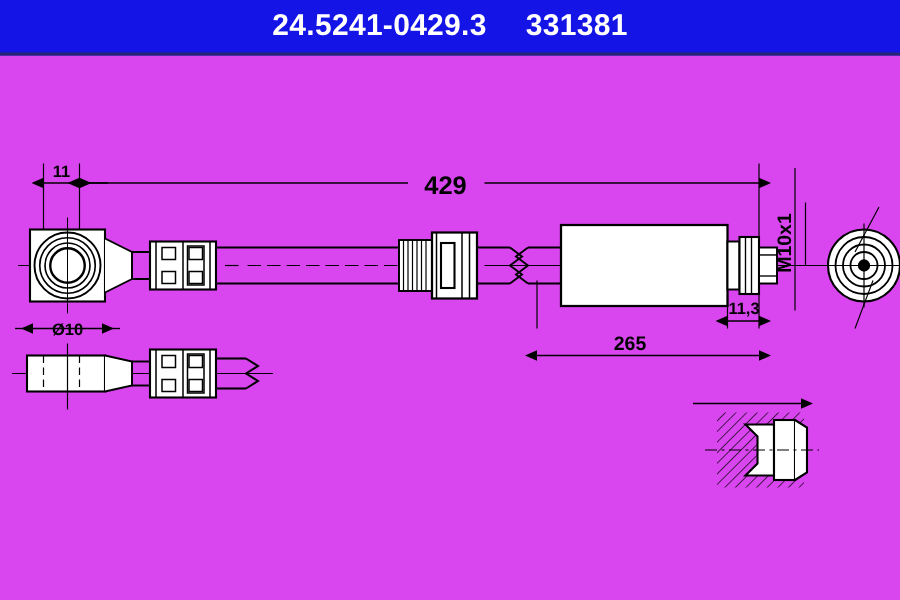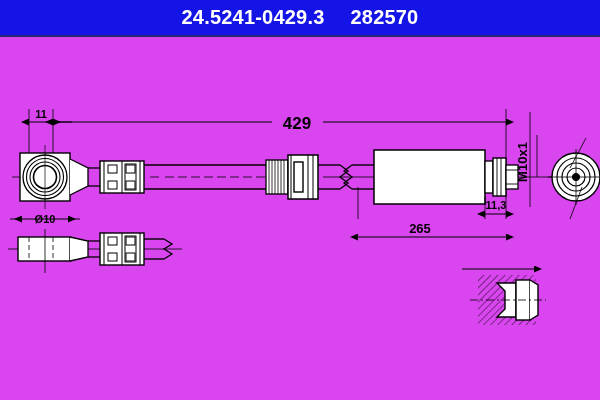--- a/index.html
+++ b/index.html
@@ -81,21 +81,21 @@
   }
 </style>
 </head>
 <body>
 
 <div id="page">
 
   <div id="header-bar">
     <div id="header-inner">
       <span class="hdr-text">24.5241-0429.3</span>
-      <span class="hdr-text">282570</span>
+      <span class="hdr-text">331381</span>
     </div>
   </div>
 
   <div id="drawing-area">
     <svg id="drawing-svg" width="600" height="363" viewBox="0 0 600 363" xmlns="http://www.w3.org/2000/svg">
 
       <defs>
         <marker id="arrL" markerWidth="9" markerHeight="7" refX="8" refY="3.5" orient="auto">
           <path d="M8,0 L8,7 L0,3.5 z" fill="#000"></path>
         </marker>

